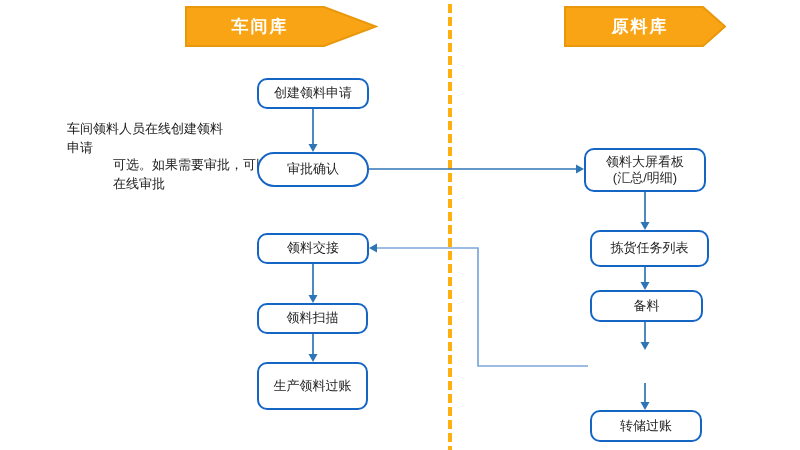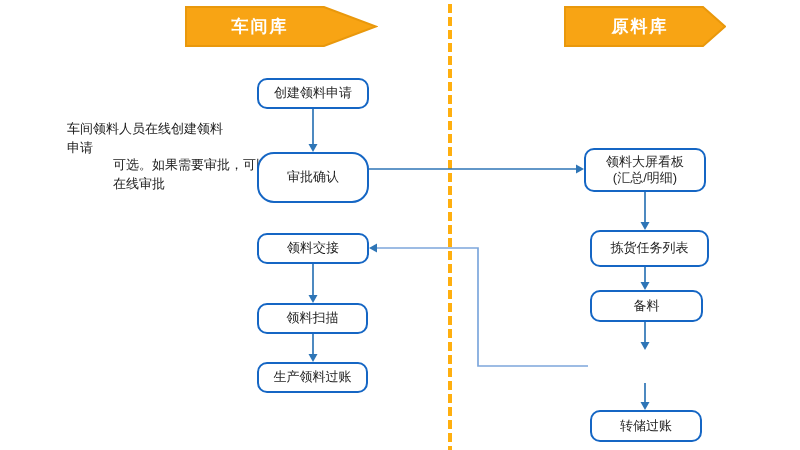--- a/index.html
+++ b/index.html
@@ -110,24 +110,24 @@
       <polygon points="308.5,295 317.5,295 313,303" fill="#2E75B6"></polygon>
     </g>
 
     <g>
       <line x1="313" y1="334" x2="313" y2="355" stroke="#2E75B6" stroke-width="1.7"></line>
       <polygon points="308.5,354 317.5,354 313,362" fill="#2E75B6"></polygon>
     </g>
   </svg>
 
   <div class="node" style="left:257px; top:78px;  width:112px; height:31px;">创建领料申请</div>
-  <div class="node" style="left:257px; top:152px; width:112px; height:51px;border-radius:17px;">审批确认</div>
+  <div class="node" style="left:257px; top:152px; width:112px; height:35px;border-radius:17px;">审批确认</div>
   <div class="node" style="left:257px; top:233px; width:112px; height:31px;">领料交接</div>
   <div class="node" style="left:257px; top:303px; width:111px; height:31px;border-radius:10px;">领料扫描</div>
-  <div class="node" style="left:257px; top:362px; width:111px; height:31px;">生产领料过账</div>
+  <div class="node" style="left:257px; top:362px; width:111px; height:48px;">生产领料过账</div>
 
   <div class="node" style="left:584px; top:148px; width:122px; height:44px;">
     <span>领料大屏看板</span>
     <span>(汇总/明细)</span>
   </div>
   <div class="node" style="left:590px; top:230px; width:119px; height:37px;">拣货任务列表</div>
   <div class="node" style="left:590px; top:290px; width:113px; height:32px;">备料</div>
   <div class="node" style="left:590px; top:410px; width:112px; height:32px;">转储过账</div>
 
 </div>

